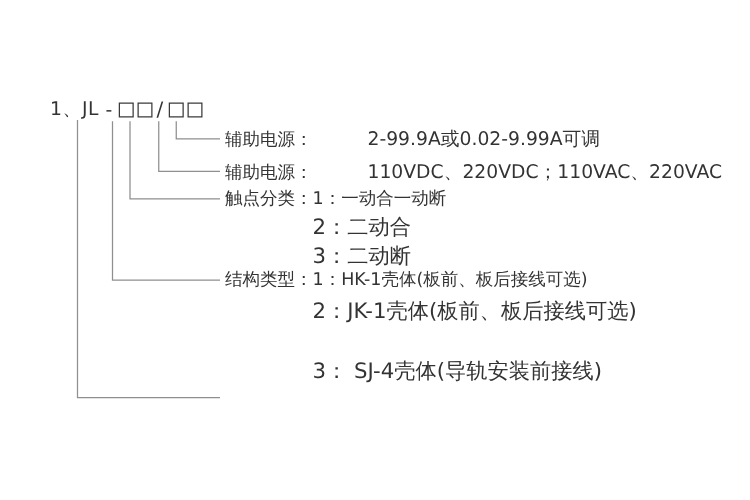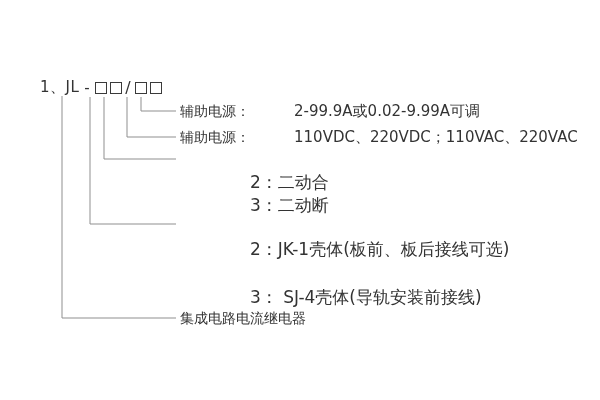--- a/index.html
+++ b/index.html
@@ -63,23 +63,26 @@
   </div>
 
   <div class="row" style="top:103px">
     <span>辅助电源：</span><span class="val">2-99.9A或0.02-9.99A可调</span>
   </div>
 
   <div class="row" style="top:129px">
     <span>辅助电源：</span><span class="val">110VDC、220VDC；110VAC、220VAC</span>
   </div>
 
+  <div class="row" style="top:151px">
+    <span>触点分类：</span><span>1：一动合一动断</span>
+  </div>
   <div class="subrow" style="top:174px">2：二动合</div>
   <div class="subrow" style="top:197px">3：二动断</div>
 
+  <div class="row" style="top:216px">
+    <span>结构类型：</span><span>1：HK-1壳体(板前、板后接线可选)</span>
+  </div>
   <div class="subrow" style="top:241px">2：JK-1壳体(板前、板后接线可选)</div>
   <div class="subrow" style="top:289px">3： SJ-4壳体(导轨安装前接线)</div>
 
-  <div class="row" style="top:310px">
-    <span>集成电路电流继电器</span>
-  </div>
 
 </div>
 
 </body></html>

